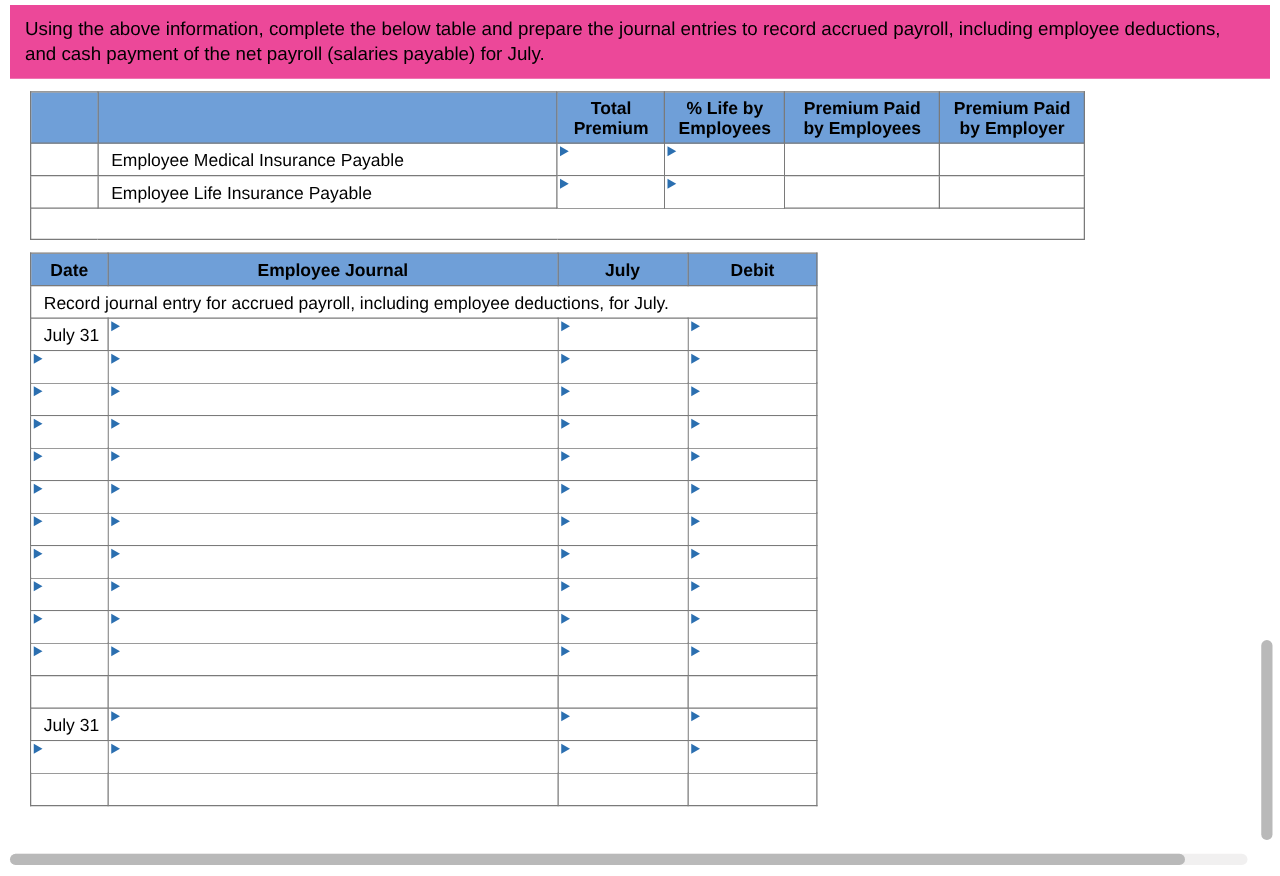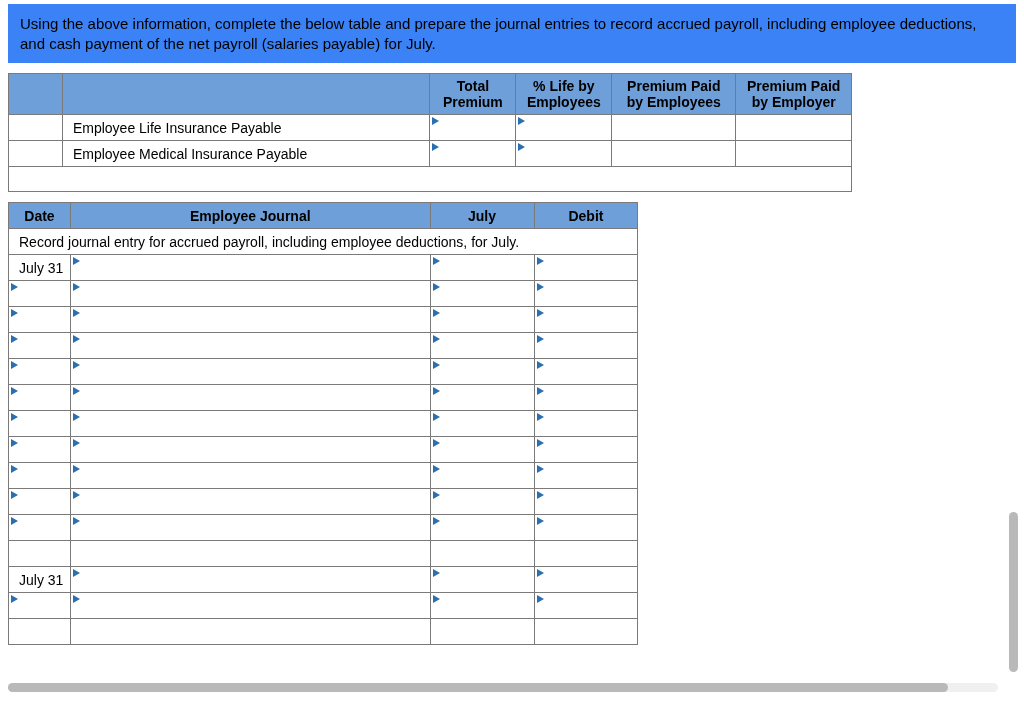--- a/index.html
+++ b/index.html
@@ -8,33 +8,34 @@
     padding: 0;
     font-family: Arial, Helvetica, sans-serif;
     font-size: 14px;
     background: #fff;
     width: 1024px;
     height: 701px;
     overflow: hidden;
     position: relative;
   }
   .instruction {
-    background: #3b82f6;
+    background: #ec4899;
     padding: 10px 12px;
     font-size: 15px;
     line-height: 1.3;
     color: #000;
     margin: 4px 8px 0 8px;
   }
   .content {
     padding: 10px 8px 0 8px;
   }
   table {
     border-collapse: collapse;
     width: 990px;
+    margin-left: 16px;
   }
   td, th {
     border: 1px solid #7a7a7a;
     padding: 4px 6px;
     height: 26px;
     vertical-align: middle;
     font-size: 14px;
     background: #fff;
   }
   th {
@@ -151,30 +152,30 @@
       <span>by Employees</span>
     </th>
     <th>
       <span>Premium Paid</span><br>
       <span>by Employer</span>
     </th>
     <td class="noborder"></td>
   </tr>
   <tr>
     <td>&nbsp;</td>
+    <td class="label-cell">Employee Medical Insurance Payable</td>
+    <td class="input-cell"><input style=""></td>
+    <td class="input-cell"><input style=""></td>
+    <td>&nbsp;</td>
+    <td>&nbsp;</td>
+    <td class="noborder"></td>
+  </tr>
+  <tr>
+    <td>&nbsp;</td>
     <td class="label-cell">Employee Life Insurance Payable</td>
-    <td class="input-cell"><input style=""></td>
-    <td class="input-cell"><input style=""></td>
-    <td>&nbsp;</td>
-    <td>&nbsp;</td>
-    <td class="noborder"></td>
-  </tr>
-  <tr>
-    <td>&nbsp;</td>
-    <td class="label-cell">Employee Medical Insurance Payable</td>
     <td class="input-cell"><input style=""></td>
     <td class="input-cell"><input style=""></td>
     <td>&nbsp;</td>
     <td>&nbsp;</td>
     <td class="noborder"></td>
   </tr>
   <tr class="spacer-row">
     <td colspan="6">&nbsp;</td>
     <td class="noborder"></td>
   </tr>

